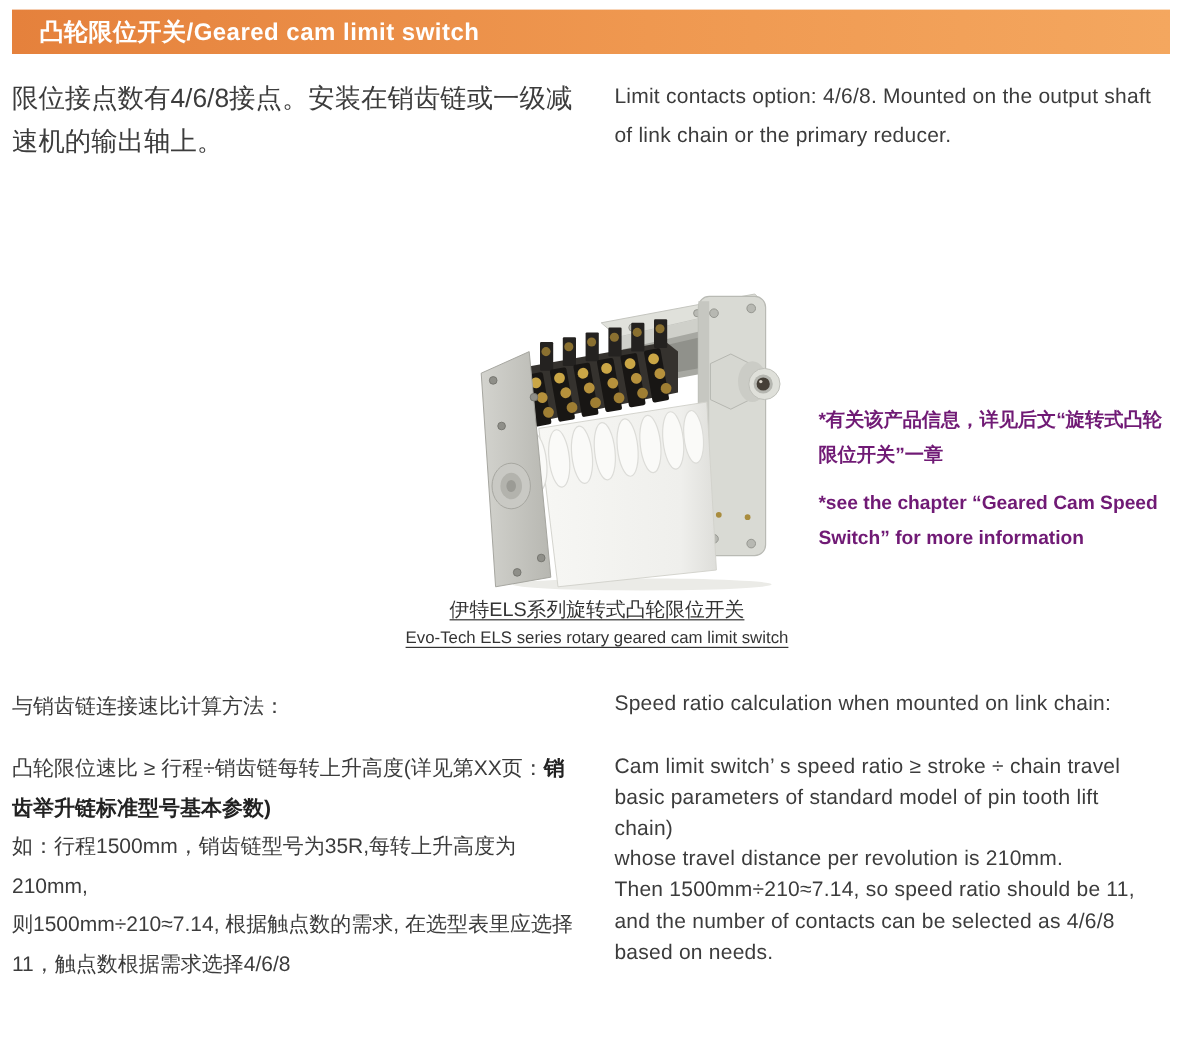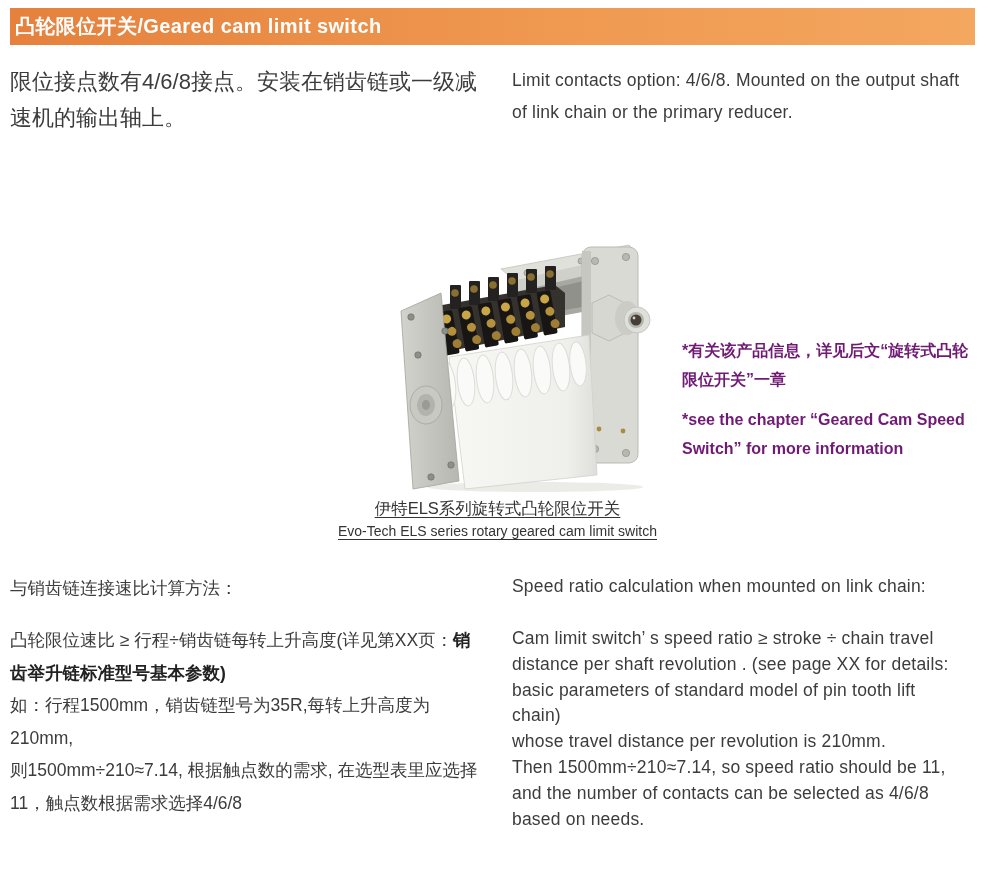--- a/index.html
+++ b/index.html
@@ -8,21 +8,21 @@
     font-family:"Liberation Sans","DejaVu Sans",sans-serif;
     color:#3c3c3c;overflow:hidden;
   }
   
   .header-bar{
     position:absolute;left:10px;top:8px;width:965px;height:37px;
     background:linear-gradient(90deg,#e5813c 0%,#ef9850 55%,#f4a75f 100%);
     display:flex;align-items:center;
   }
   .header-bar .title{
-    color:#ffffff;font-size:20px;font-weight:600;letter-spacing:.4px;padding-left:5px;
+    color:#ffffff;font-size:20px;font-weight:600;letter-spacing:.4px;padding-left:23px;
     white-space:nowrap;
   }
   
   .intro-cn{position:absolute;left:10px;top:64px;width:478px;font-size:22px;line-height:36px;}
   .intro-en{position:absolute;left:512px;top:64px;width:465px;font-size:17.5px;line-height:32px;letter-spacing:.2px;}
   
   .figure{position:absolute;left:385px;top:225px;width:305px;height:270px;}
   .fig-note{position:absolute;left:682px;top:336px;width:292px;font-weight:700;color:#701a75;font-size:16px;line-height:29px;}
   .fig-note .para{margin:0 0 11px 0;}
   .fig-note .line{white-space:nowrap;}
@@ -213,21 +213,20 @@
     </div>
     <div class="line">如：行程1500mm，销齿链型号为35R,每转上升高度为</div>
     <div class="line">210mm,</div>
     <div class="line">则1500mm÷210≈7.14, 根据触点数的需求, 在选型表里应选择</div>
     <div class="line">11，触点数根据需求选择4/6/8</div>
   </div>
 
   <div class="calc-head-en">Speed ratio calculation when mounted on link chain:</div>
   <div class="calc-en">
     <div class="line">Cam limit switch’ s speed ratio ≥ stroke ÷ chain travel</div>
-    <div class="line">distance per shaft revolution . (see page XX for details:</div>
     <div class="line">basic parameters of standard model of pin tooth lift</div>
     <div class="line">chain)</div>
     <div class="line">whose travel distance per revolution is 210mm.</div>
     <div class="line">Then 1500mm÷210≈7.14, so speed ratio should be 11,</div>
     <div class="line">and the number of contacts can be selected as 4/6/8</div>
     <div class="line">based on needs.</div>
   </div>
 
 </div>
 

